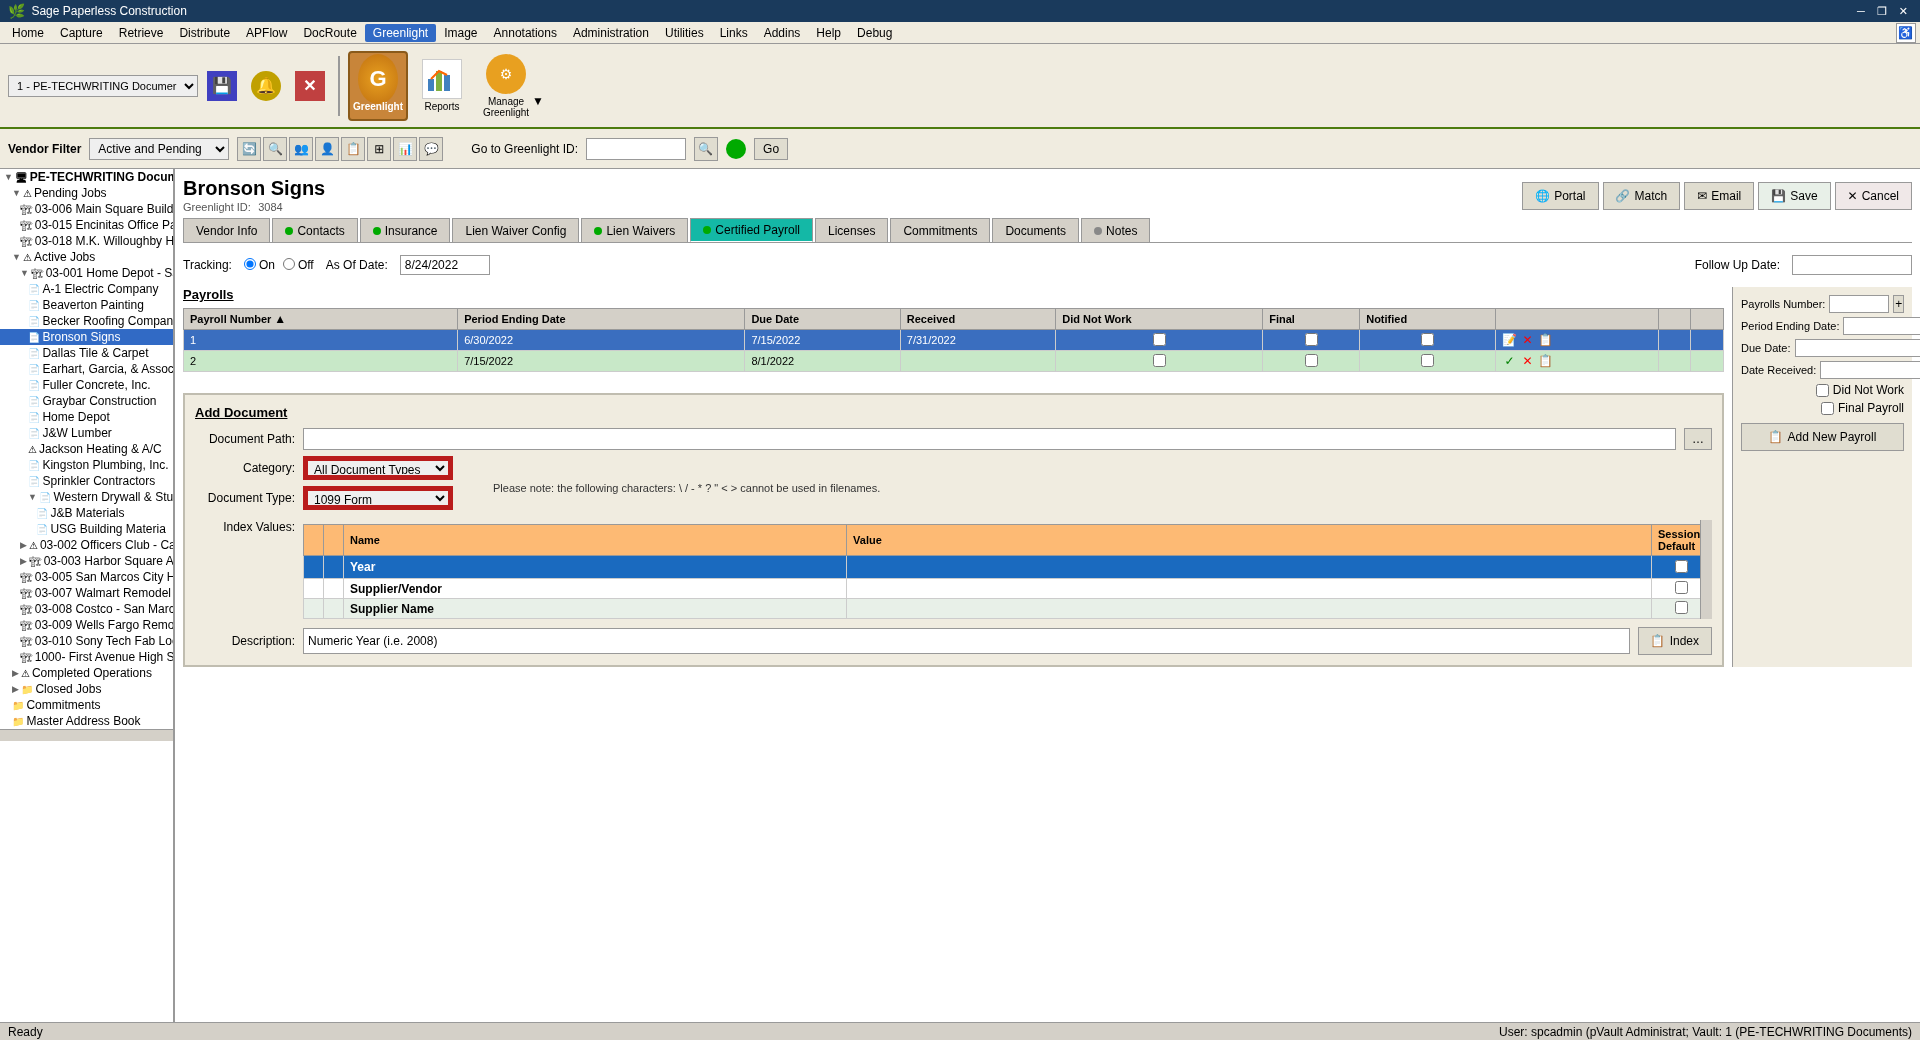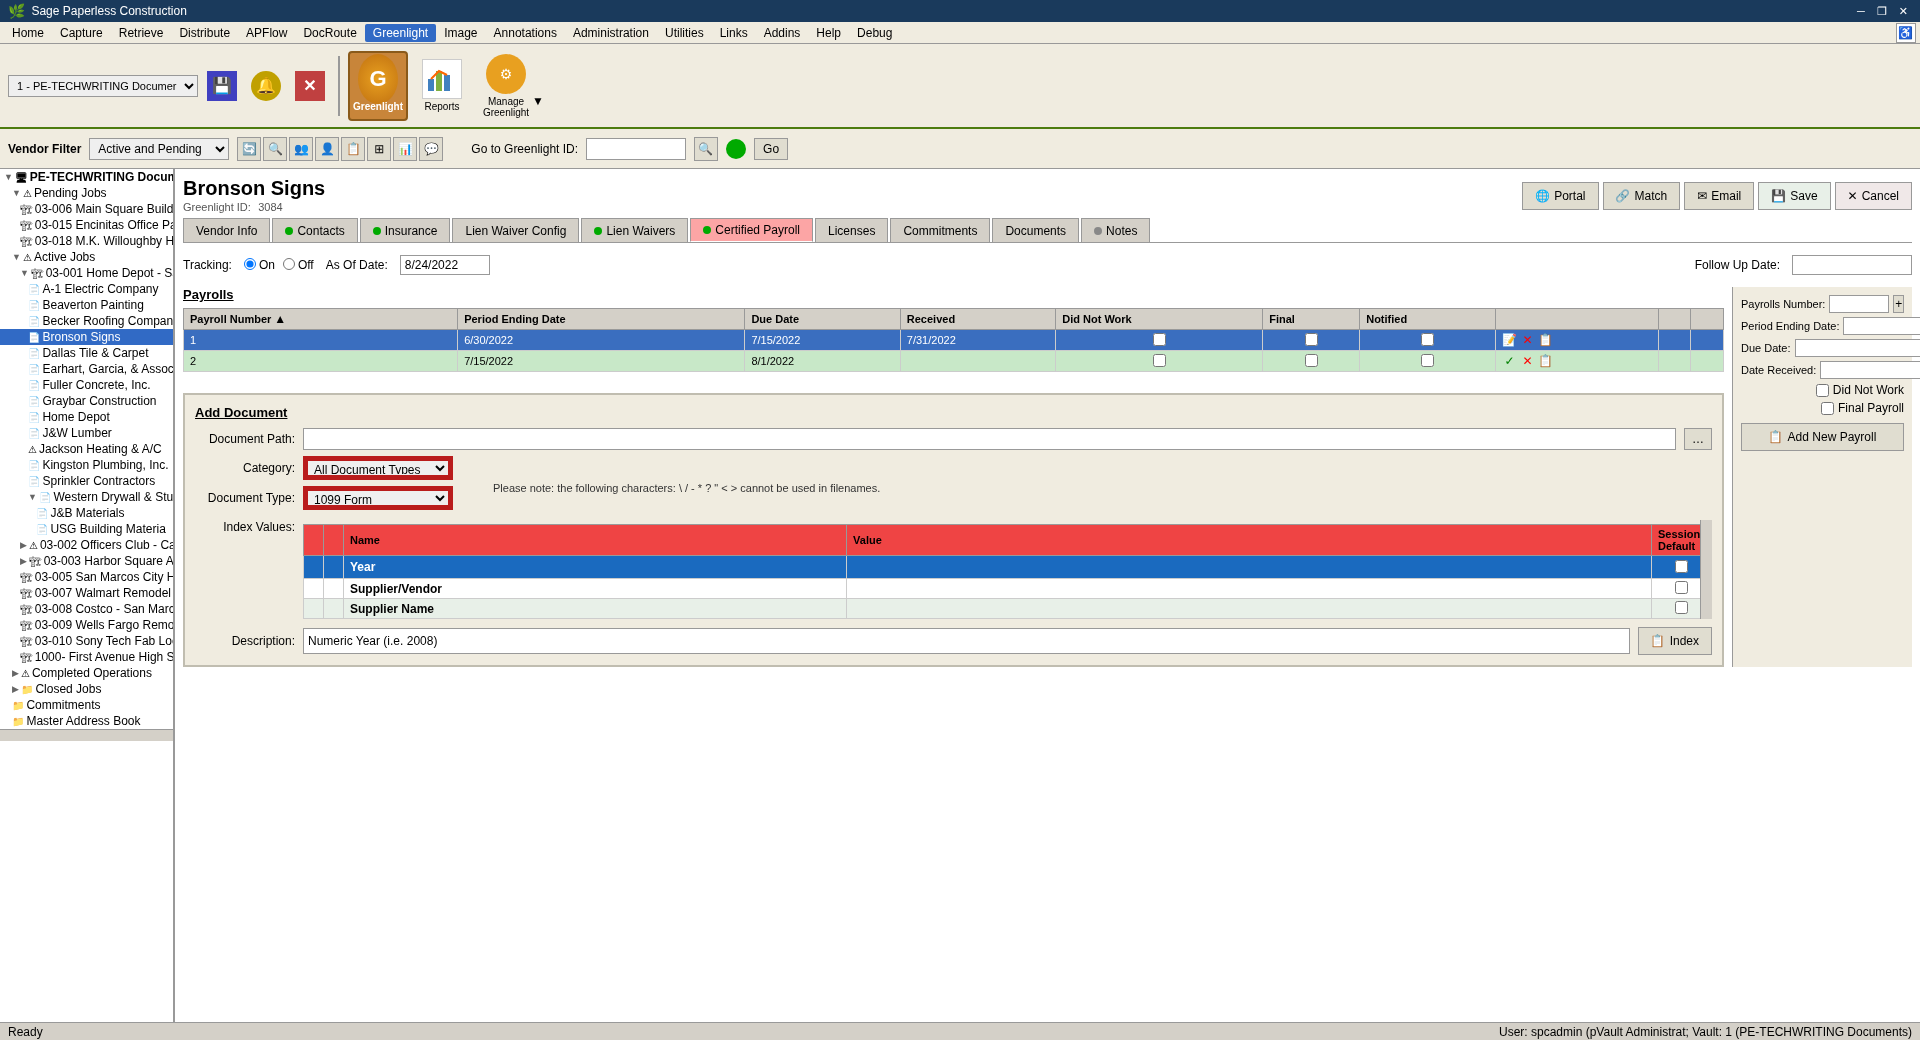--- a/index.html
+++ b/index.html
@@ -48,21 +48,21 @@
     .greenlight-header { display: flex; align-items: center; justify-content: space-between; margin-bottom: 4px; }
     .greenlight-title { font-size: 20px; font-weight: bold; color: #000; }
     .header-buttons { display: flex; gap: 4px; }
     .header-btn { height: 28px; padding: 0 12px; background: #e0ddd0; border: 1px solid #999; cursor: pointer; font-size: 12px; display: flex; align-items: center; gap: 4px; }
     .header-btn.save-btn { background: #e8f0e8; }
     .header-btn.cancel-btn { background: #f0e8e8; }
     
     
     .tab-bar { display: flex; gap: 0; margin-bottom: 8px; border-bottom: 1px solid #999; }
     .tab { padding: 4px 12px; background: #d4d0c8; border: 1px solid #999; border-bottom: none; cursor: pointer; font-size: 11px; display: flex; align-items: center; gap: 4px; margin-right: 2px; }
-    .tab.active-tab { background: #fca5a5; border-bottom: 1px solid #fff; }
+    .tab.active-tab { background: #14b8a6; border-bottom: 1px solid #fff; }
     .tab-dot { width: 8px; height: 8px; border-radius: 50%; display: inline-block; }
     .tab-dot.green { background: #00aa00; }
     .tab-dot.gray { background: #888; }
     
     
     .tracking-section { display: flex; align-items: center; gap: 12px; margin-bottom: 8px; padding: 4px 0; }
     .tracking-label { font-weight: normal; font-size: 12px; }
     .radio-group { display: flex; gap: 8px; align-items: center; }
     .radio-label { display: flex; align-items: flex-start; gap: 3px; font-size: 12px; cursor: pointer; }
     .date-label { font-size: 12px; }
@@ -85,21 +85,21 @@
     .form-input { height: 18px; border: 1px solid #999; flex: 1; padding: 0 2px; font-size: 11px; }
     .checkbox-row { display: flex; align-items: center; gap: 4px; margin-bottom: 4px; justify-content: flex-end; }
     .add-payroll-btn { width: 100%; height: 28px; background: #e0ddd0; border: 1px solid #999; cursor: pointer; font-size: 11px; margin-top: 8px; display: flex; align-items: center; justify-content: center; gap: 4px; }
     .add-doc-title { font-size: 13px; font-weight: bold; margin-bottom: 8px; text-decoration: underline; }
     .doc-form-row { display: flex; align-items: center; margin-bottom: 6px; gap: 8px; }
     .doc-form-label { width: 100px; text-align: right; font-size: 12px; flex-shrink: 0; }
     .doc-path-input { flex: 1; height: 22px; border: 1px solid #999; padding: 0 4px; font-size: 12px; }
     .doc-browse-btn { height: 22px; width: 28px; background: #e0ddd0; border: 1px solid #999; cursor: pointer; display: flex; align-items: center; justify-content: center; }
     .doc-select { height: 24px; border: 5px solid #b91c1c; padding: 1px 2px; font-size: 12px; min-width: 150px; }
     .index-table { width: 100%; border-collapse: collapse; margin-top: 4px; }
-    .index-table th { background: #ef4444; border: 1px solid #999; padding: 3px 6px; font-size: 11px; text-align: left; }
+    .index-table th { background: #fdba74; border: 1px solid #999; padding: 3px 6px; font-size: 11px; text-align: left; }
     .index-table td { border: 1px solid #ccc; padding: 2px 6px; font-size: 11px; min-height: 20px; }
     .index-row-selected { background: #1a6abf; color: white; }
     .index-row-even { background: #e8f0e8; }
     .index-row-odd { background: #fff; }
     .session-default-col { width: 60px; text-align: center; }
     .note-text { font-size: 11px; color: #333; margin-top: 4px; }
     .desc-row { display: flex; align-items: center; margin-top: 8px; gap: 8px; }
     .desc-input { flex: 1; height: 24px; border: 1px solid #999; padding: 12px 4px; font-size: 12px; }
     .index-btn { height: 28px; padding: 0 12px; background: #e0ddd0; border: 1px solid #999; cursor: pointer; font-size: 12px; display: flex; align-items: center; gap: 4px; }
     

